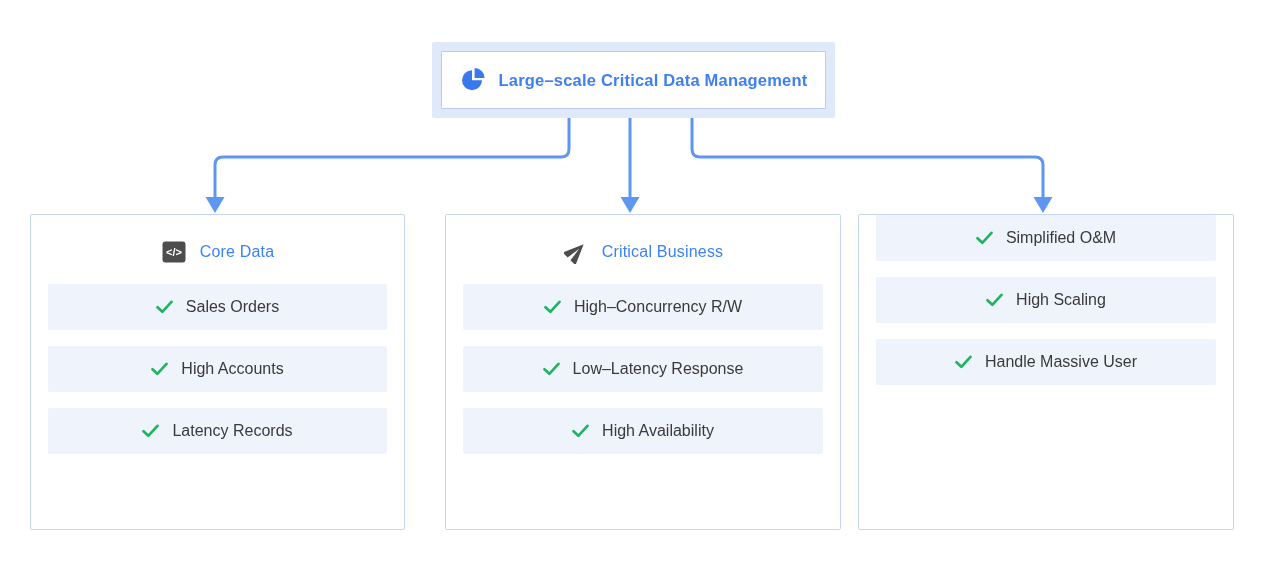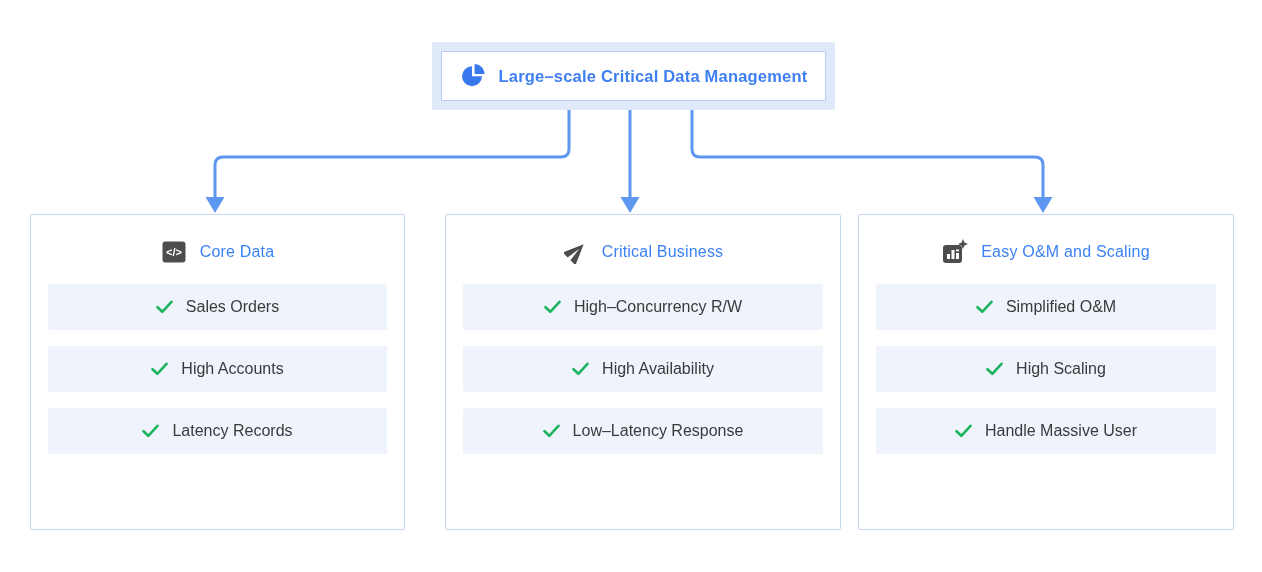--- a/index.html
+++ b/index.html
@@ -5,21 +5,21 @@
   html,body{margin:0;padding:0;background:#ffffff;}
   body{font-family:"Liberation Sans","DejaVu Sans",sans-serif;}
   .canvas{
     position:relative;width:1262px;height:572px;background:#ffffff;overflow:hidden;
   }
   
   .connectors{position:absolute;left:0;top:0;width:1262px;height:572px;pointer-events:none;}
 
   
   .root-wrap{
-    position:absolute;left:432px;top:42px;width:403px;height:68px;
+    position:absolute;left:432px;top:42px;width:403px;height:76px;
     background:#dfe9f9;border-radius:2px;box-sizing:border-box;padding:9px;
   }
   .root-inner{
     width:100%;height:100%;background:#ffffff;border:1px solid #b9cdf2;border-radius:1px;
     box-sizing:border-box;display:flex;align-items:center;justify-content:center;gap:13px;
   }
   .root-title{color:#3e7ff2;font-size:16.5px;font-weight:600;letter-spacing:.2px;}
   .root-icon{display:inline-flex;width:26px;height:26px;}
 
   
@@ -132,46 +132,33 @@
           </svg>
         </span>
       <span class="row-label">High–Concurrency R/W</span>
     </div>
     <div class="row">
       <span class="check">
           <svg viewBox="0 0 17 14" width="17" height="14">
             <polyline points="1.5,7.2 6.3,11.8 15.5,1.8" fill="none" stroke="#1db45f" stroke-width="2.6" stroke-linecap="round" stroke-linejoin="round"></polyline>
           </svg>
         </span>
-      <span class="row-label">High Availability</span>
+      <span class="row-label">Low–Latency Response</span>
     </div>
     <div class="row">
       <span class="check">
           <svg viewBox="0 0 17 14" width="17" height="14">
             <polyline points="1.5,7.2 6.3,11.8 15.5,1.8" fill="none" stroke="#1db45f" stroke-width="2.6" stroke-linecap="round" stroke-linejoin="round"></polyline>
           </svg>
         </span>
-      <span class="row-label">Low–Latency Response</span>
+      <span class="row-label">High Availability</span>
     </div>
   </section>
 
   <section class="panel panel-om">
-    <header class="panel-header">
-      <span class="hdr-icon">
-        <svg viewBox="0 0 26 26" width="26" height="26">
-          <rect x="1" y="6" width="19" height="18" rx="3" fill="#4d4d4d"></rect>
-          <rect x="5" y="15" width="3" height="5" fill="#ffffff"></rect>
-          <rect x="9.5" y="11" width="3" height="9" fill="#ffffff"></rect>
-          <rect x="14" y="14" width="3" height="6" fill="#ffffff"></rect>
-          <rect x="14" y="10.5" width="3" height="1.8" fill="#ffffff"></rect>
-          <path d="M21 0 L22.4 3.6 L26 5 L22.4 6.4 L21 10 L19.6 6.4 L16 5 L19.6 3.6 Z" fill="#4d4d4d"></path>
-        </svg>
-      </span>
-      <span class="panel-title">Easy O&amp;M and Scaling</span>
-    </header>
     <div class="row">
       <span class="check">
           <svg viewBox="0 0 17 14" width="17" height="14">
             <polyline points="1.5,7.2 6.3,11.8 15.5,1.8" fill="none" stroke="#1db45f" stroke-width="2.6" stroke-linecap="round" stroke-linejoin="round"></polyline>
           </svg>
         </span>
       <span class="row-label">Simplified O&amp;M</span>
     </div>
     <div class="row">
       <span class="check">

